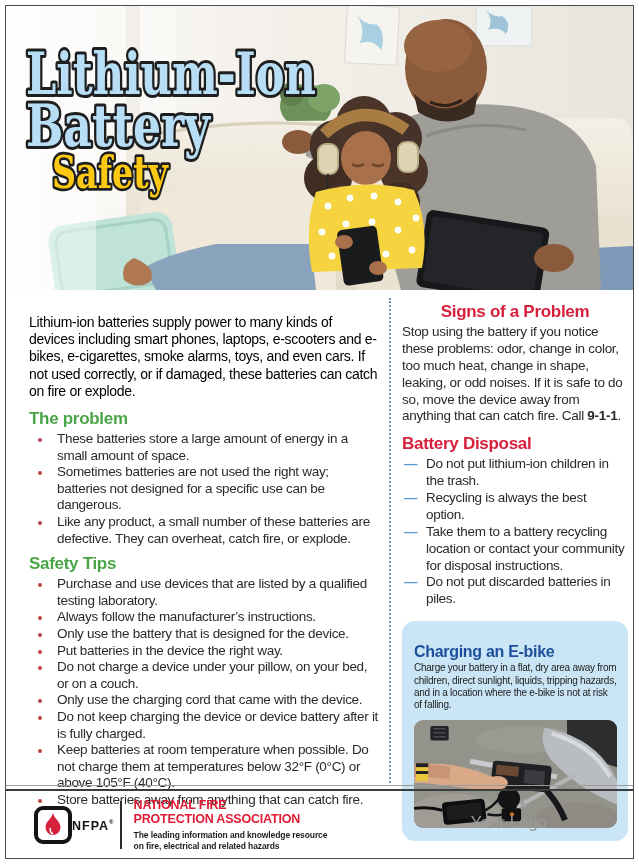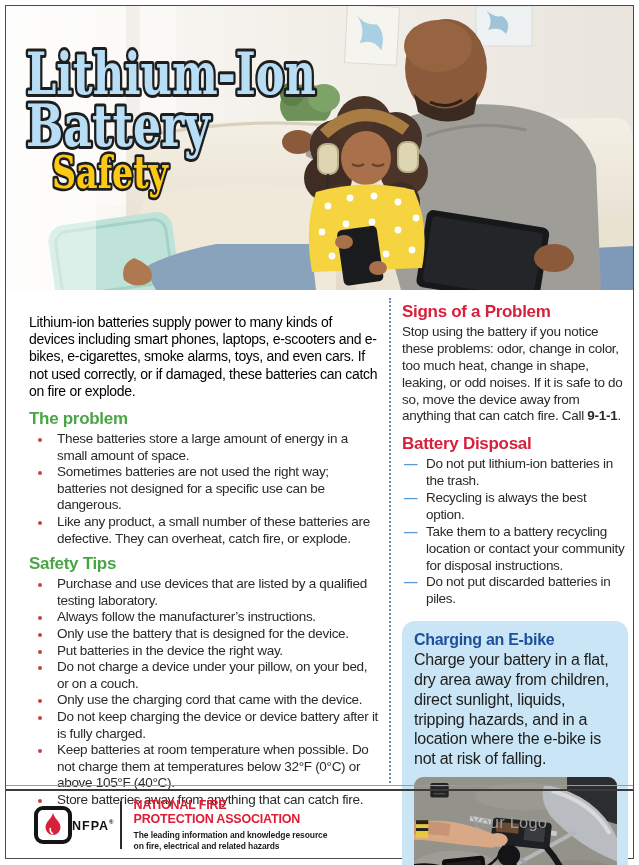--- a/index.html
+++ b/index.html
@@ -19,22 +19,22 @@
   h2.red{color:#d6203c;margin-top:9px;}
   .body-text{color:#2b2a29;font-size:13.5px;line-height:1.25;letter-spacing:-0.3px;margin:0;}
   ul{list-style:none;margin:0;padding:0;}
   .dotlist li{position:relative;padding-left:28px;color:#2b2a29;font-size:13.5px;line-height:1.23;letter-spacing:-0.3px;}
   .dotlist li::before{content:"";position:absolute;left:9px;top:7px;width:4px;height:4px;border-radius:50%;background:#c24048;}
   .dashlist li{position:relative;padding-left:24px;color:#2b2a29;font-size:13.5px;line-height:1.25;letter-spacing:-0.3px;}
   .dashlist li::before{content:"\2014";position:absolute;left:2px;top:0;color:#5b9bd5;font-weight:bold;}
   .bold{font-weight:bold;}
   
   .ebike-box{margin-top:13px;background:#c9e5f6;border-radius:13px;padding:10px 11px 13px 12px;}
-  .ebike-box h3{margin:0 0 1px 0;font-size:16px;color:#1d4f9b;letter-spacing:-0.3px;}
-  .ebike-box p{margin:0 0 8px 0;color:#1d1d1b;font-size:16px;line-height:1.24;letter-spacing:-0.25px;}
+  .ebike-box h3{margin:12px 0 1px 0;font-size:16px;color:#1d4f9b;letter-spacing:-0.3px;}
+  .ebike-box p{margin:0 0 8px 0;color:#1d1d1b;font-size:10px;line-height:1.24;letter-spacing:-0.25px;}
   .ebike-photo{width:100%;height:108px;border-radius:9px;overflow:hidden;}
   .ebike-photo svg{display:block;width:100%;height:100%;}
   
   .footer-rule{position:absolute;left:0;right:0;bottom:67px;height:3px;border-top:1px solid #9a9a9a;border-bottom:2.5px solid #3c3c3c;}
   .footer{position:absolute;left:0;right:0;bottom:0;height:67px;}
   .footer-inner{position:absolute;left:28px;top:8px;display:flex;align-items:center;}
   .nfpa-logo{display:flex;flex-direction:row;align-items:center;margin-right:11px;}
   .nfpa-box{width:30px;height:30px;border:4px solid #141414;border-radius:9px;background:#fff;display:flex;align-items:center;justify-content:center;}
   .nfpa-word{font-size:12.5px;font-weight:bold;color:#111;letter-spacing:1px;margin-top:1px;position:relative;}
   .nfpa-word sup{font-size:6px;position:absolute;top:0;}
@@ -181,26 +181,26 @@
             <li><span>Only use the charging cord that came with the device.</span></li>
             <li><span>Do not keep charging the device or device battery after it is fully charged.</span></li>
             <li><span>Keep batteries at room temperature when possible. Do not charge them at temperatures below 32°F (0°C) or above 105°F (40°C).</span></li>
             <li><span>Store batteries away from anything that can catch fire.</span></li>
           </ul>
       </div>
 
       <div class="col-divider"></div>
 
       <div class="col-right">
-        <h2 class="red" style="margin-top:0;">Signs of a Problem</h2>
+        <h2 class="red" style="margin-top:0;text-align:center;">Signs of a Problem</h2>
         <p class="body-text"><span>Stop using the battery if you notice these problems: odor, change in color, too much heat, change in shape, leaking, or odd noises. If it is safe to do so, move the device away from anything that can catch fire. Call </span><span class="bold">9-1-1</span><span>.</span></p>
 
         <h2 class="red">Battery Disposal</h2>
         <ul class="dashlist">
-            <li><span>Do not put lithium-ion batteries in the trash.</span></li>
+            <li><span>Do not put lithium-ion children in the trash.</span></li>
             <li><span>Recycling is always the best option.</span></li>
             <li><span>Take them to a battery recycling location or contact your community for disposal instructions.</span></li>
             <li><span>Do not put discarded batteries in piles.</span></li>
           </ul>
 
         <div class="ebike-box">
           <h3>Charging an E-bike</h3>
           <p>Charge your battery in a flat, dry area away from children, direct sunlight, liquids, tripping hazards, and in a location where the e-bike is not at risk of falling.</p>
           <div class="ebike-photo">
             <svg viewBox="0 0 199 110" preserveAspectRatio="none">

